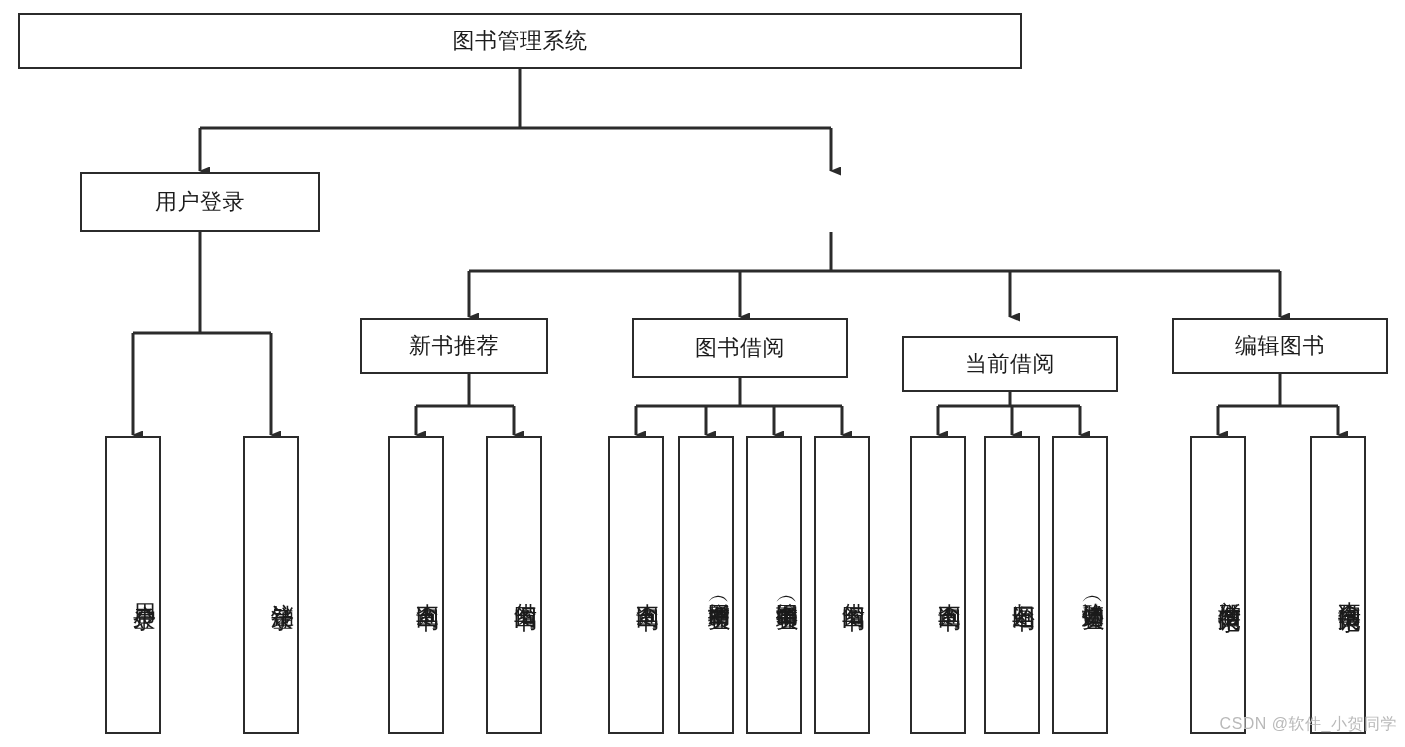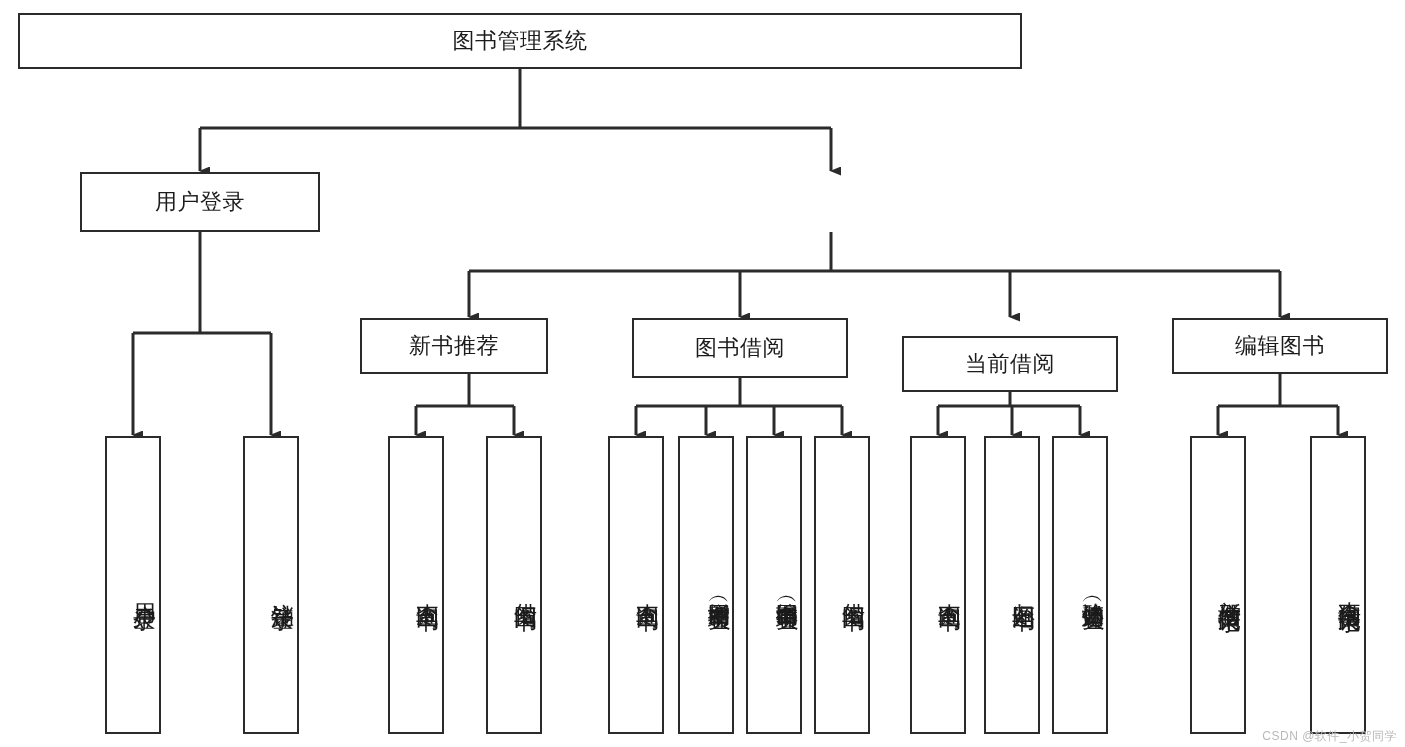--- a/index.html
+++ b/index.html
@@ -53,22 +53,22 @@
     justify-content: center;
     padding-top: 8px;
   }
   .node-v.tall-text {
     font-size: 22px;
     letter-spacing: 1px;
   }
   #watermark {
     position: absolute;
     right: 8px;
-    bottom: 2px;
-    font-size: 12px;
+    bottom: 12px;
+    font-size: 16px;
     color: #b9b9b9;
     letter-spacing: 0.5px;
     white-space: nowrap;
     z-index: 5;
     font-family: "Liberation Sans", "DejaVu Sans", sans-serif;
   }
 </style>
 </head>
 <body>
 

